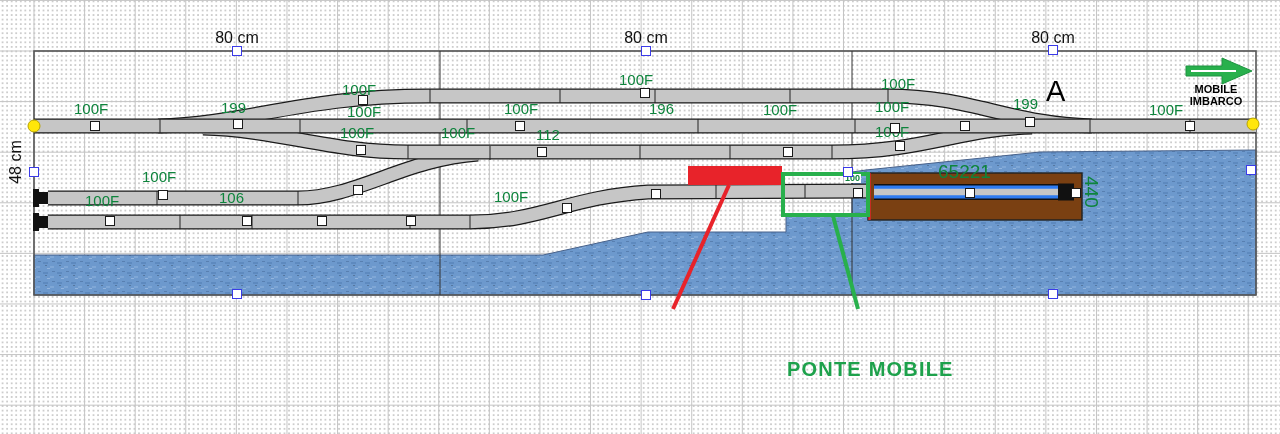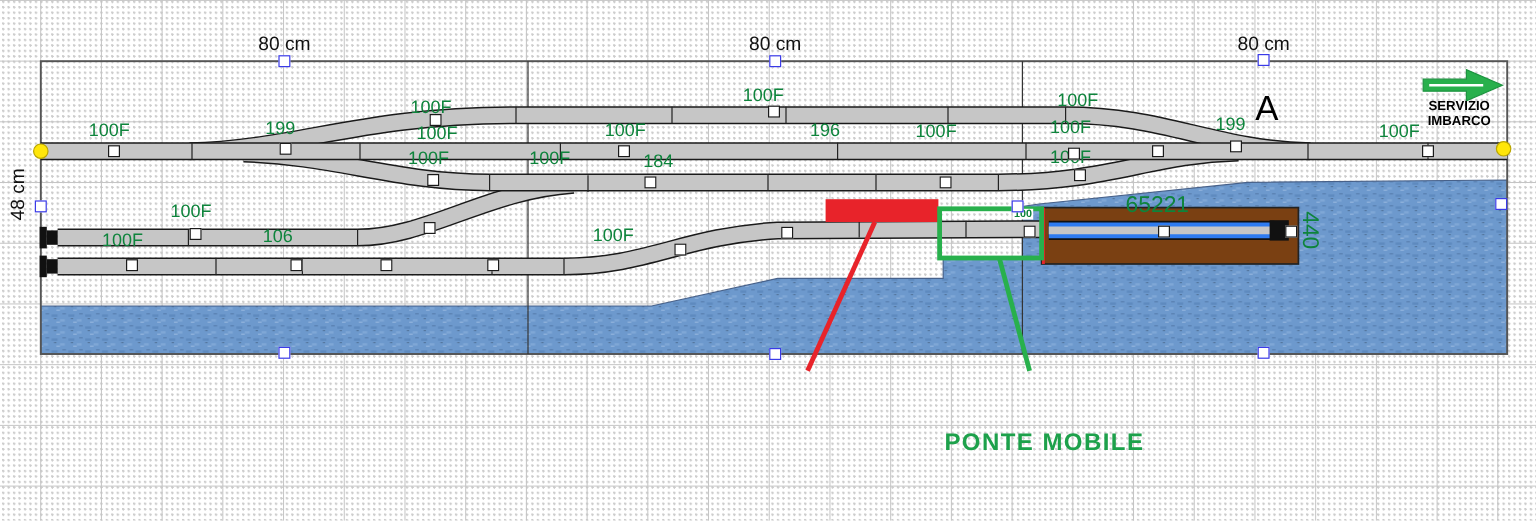--- a/index.html
+++ b/index.html
@@ -111,37 +111,37 @@
   </svg>
 
   <span class="txt dim" style="left:237px;top:30px;">80 cm</span>
   <span class="txt dim" style="left:646px;top:30px;">80 cm</span>
   <span class="txt dim" style="left:1053px;top:30px;">80 cm</span>
   <span class="txt dim-v" style="left:16px;top:162px;">48 cm</span>
 
   <span class="txt point-a" style="left:1046px;top:76px;">A</span>
 
   <div class="txt dirsign" style="left:1183px;top:84px;">
-    <div>SERVIZIO</div>
+    <div>MOBILE</div>
     <div>IMBARCO</div>
   </div>
 
   <span class="txt callout" style="left:787px;top:320px;letter-spacing:1.2px;margin-top:39px;">PONTE MOBILE</span>
 
   <div id="labels-layer">
       <span class="txt tlabel" style="left: 74px; top: 101px;">100F</span>
       <span class="txt tlabel" style="left: 221px; top: 100px;">199</span>
       <span class="txt tlabel" style="left: 342px; top: 82px;">100F</span>
       <span class="txt tlabel" style="left: 347px; top: 104px;">100F</span>
       <span class="txt tlabel" style="left: 340px; top: 125px;">100F</span>
       <span class="txt tlabel" style="left: 504px; top: 101px;">100F</span>
       <span class="txt tlabel" style="left: 441px; top: 125px;">100F</span>
-      <span class="txt tlabel" style="left: 536px; top: 127px;">184</span>
+      <span class="txt tlabel" style="left: 536px; top: 127px;">112</span>
       <span class="txt tlabel" style="left: 619px; top: 72px;">100F</span>
-      <span class="txt tlabel" style="left: 675px; top: 101px;">196</span>
+      <span class="txt tlabel" style="left: 649px; top: 101px;">196</span>
       <span class="txt tlabel" style="left: 763px; top: 102px;">100F</span>
       <span class="txt tlabel" style="left: 881px; top: 76px;">100F</span>
       <span class="txt tlabel" style="left: 875px; top: 99px;">100F</span>
       <span class="txt tlabel" style="left: 875px; top: 124px;">100F</span>
       <span class="txt tlabel" style="left: 1013px; top: 96px;">199</span>
       <span class="txt tlabel" style="left: 1149px; top: 102px;">100F</span>
       <span class="txt tlabel" style="left: 142px; top: 169px;">100F</span>
       <span class="txt tlabel" style="left: 85px; top: 193px;">100F</span>
       <span class="txt tlabel" style="left: 219px; top: 190px; text-align: center;">106</span>
       <span class="txt tlabel" style="left: 494px; top: 189px;">100F</span>

